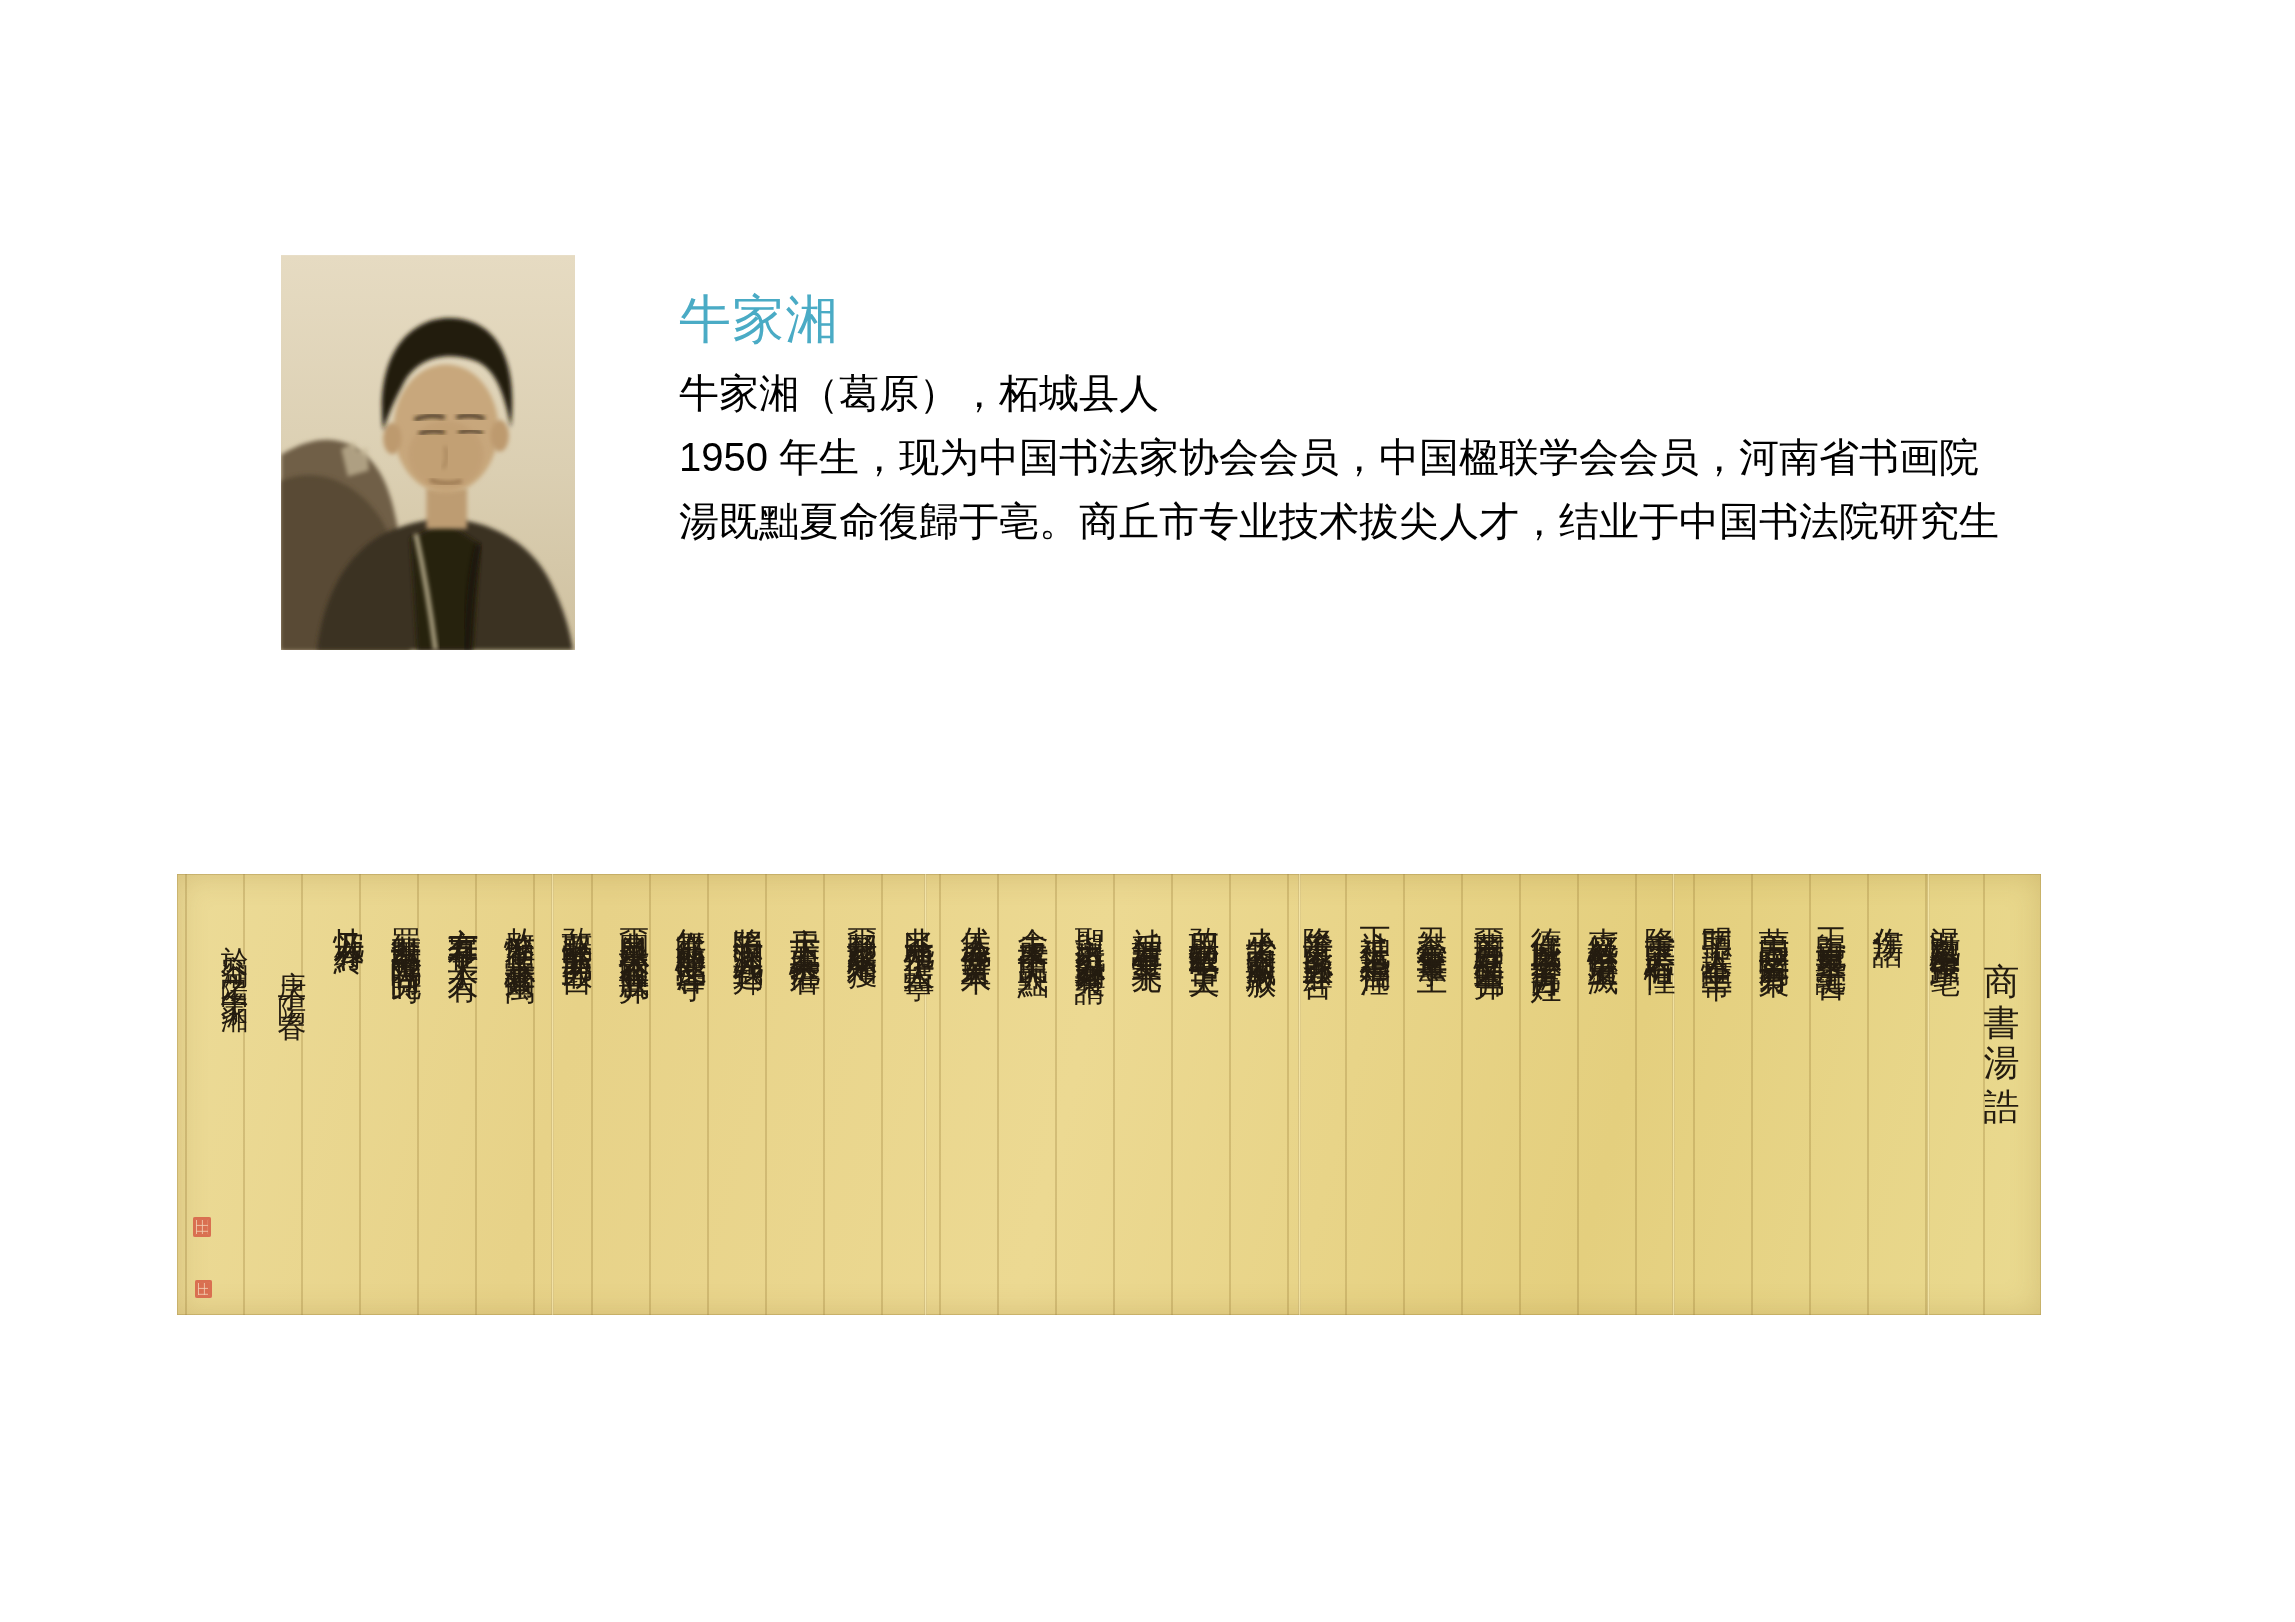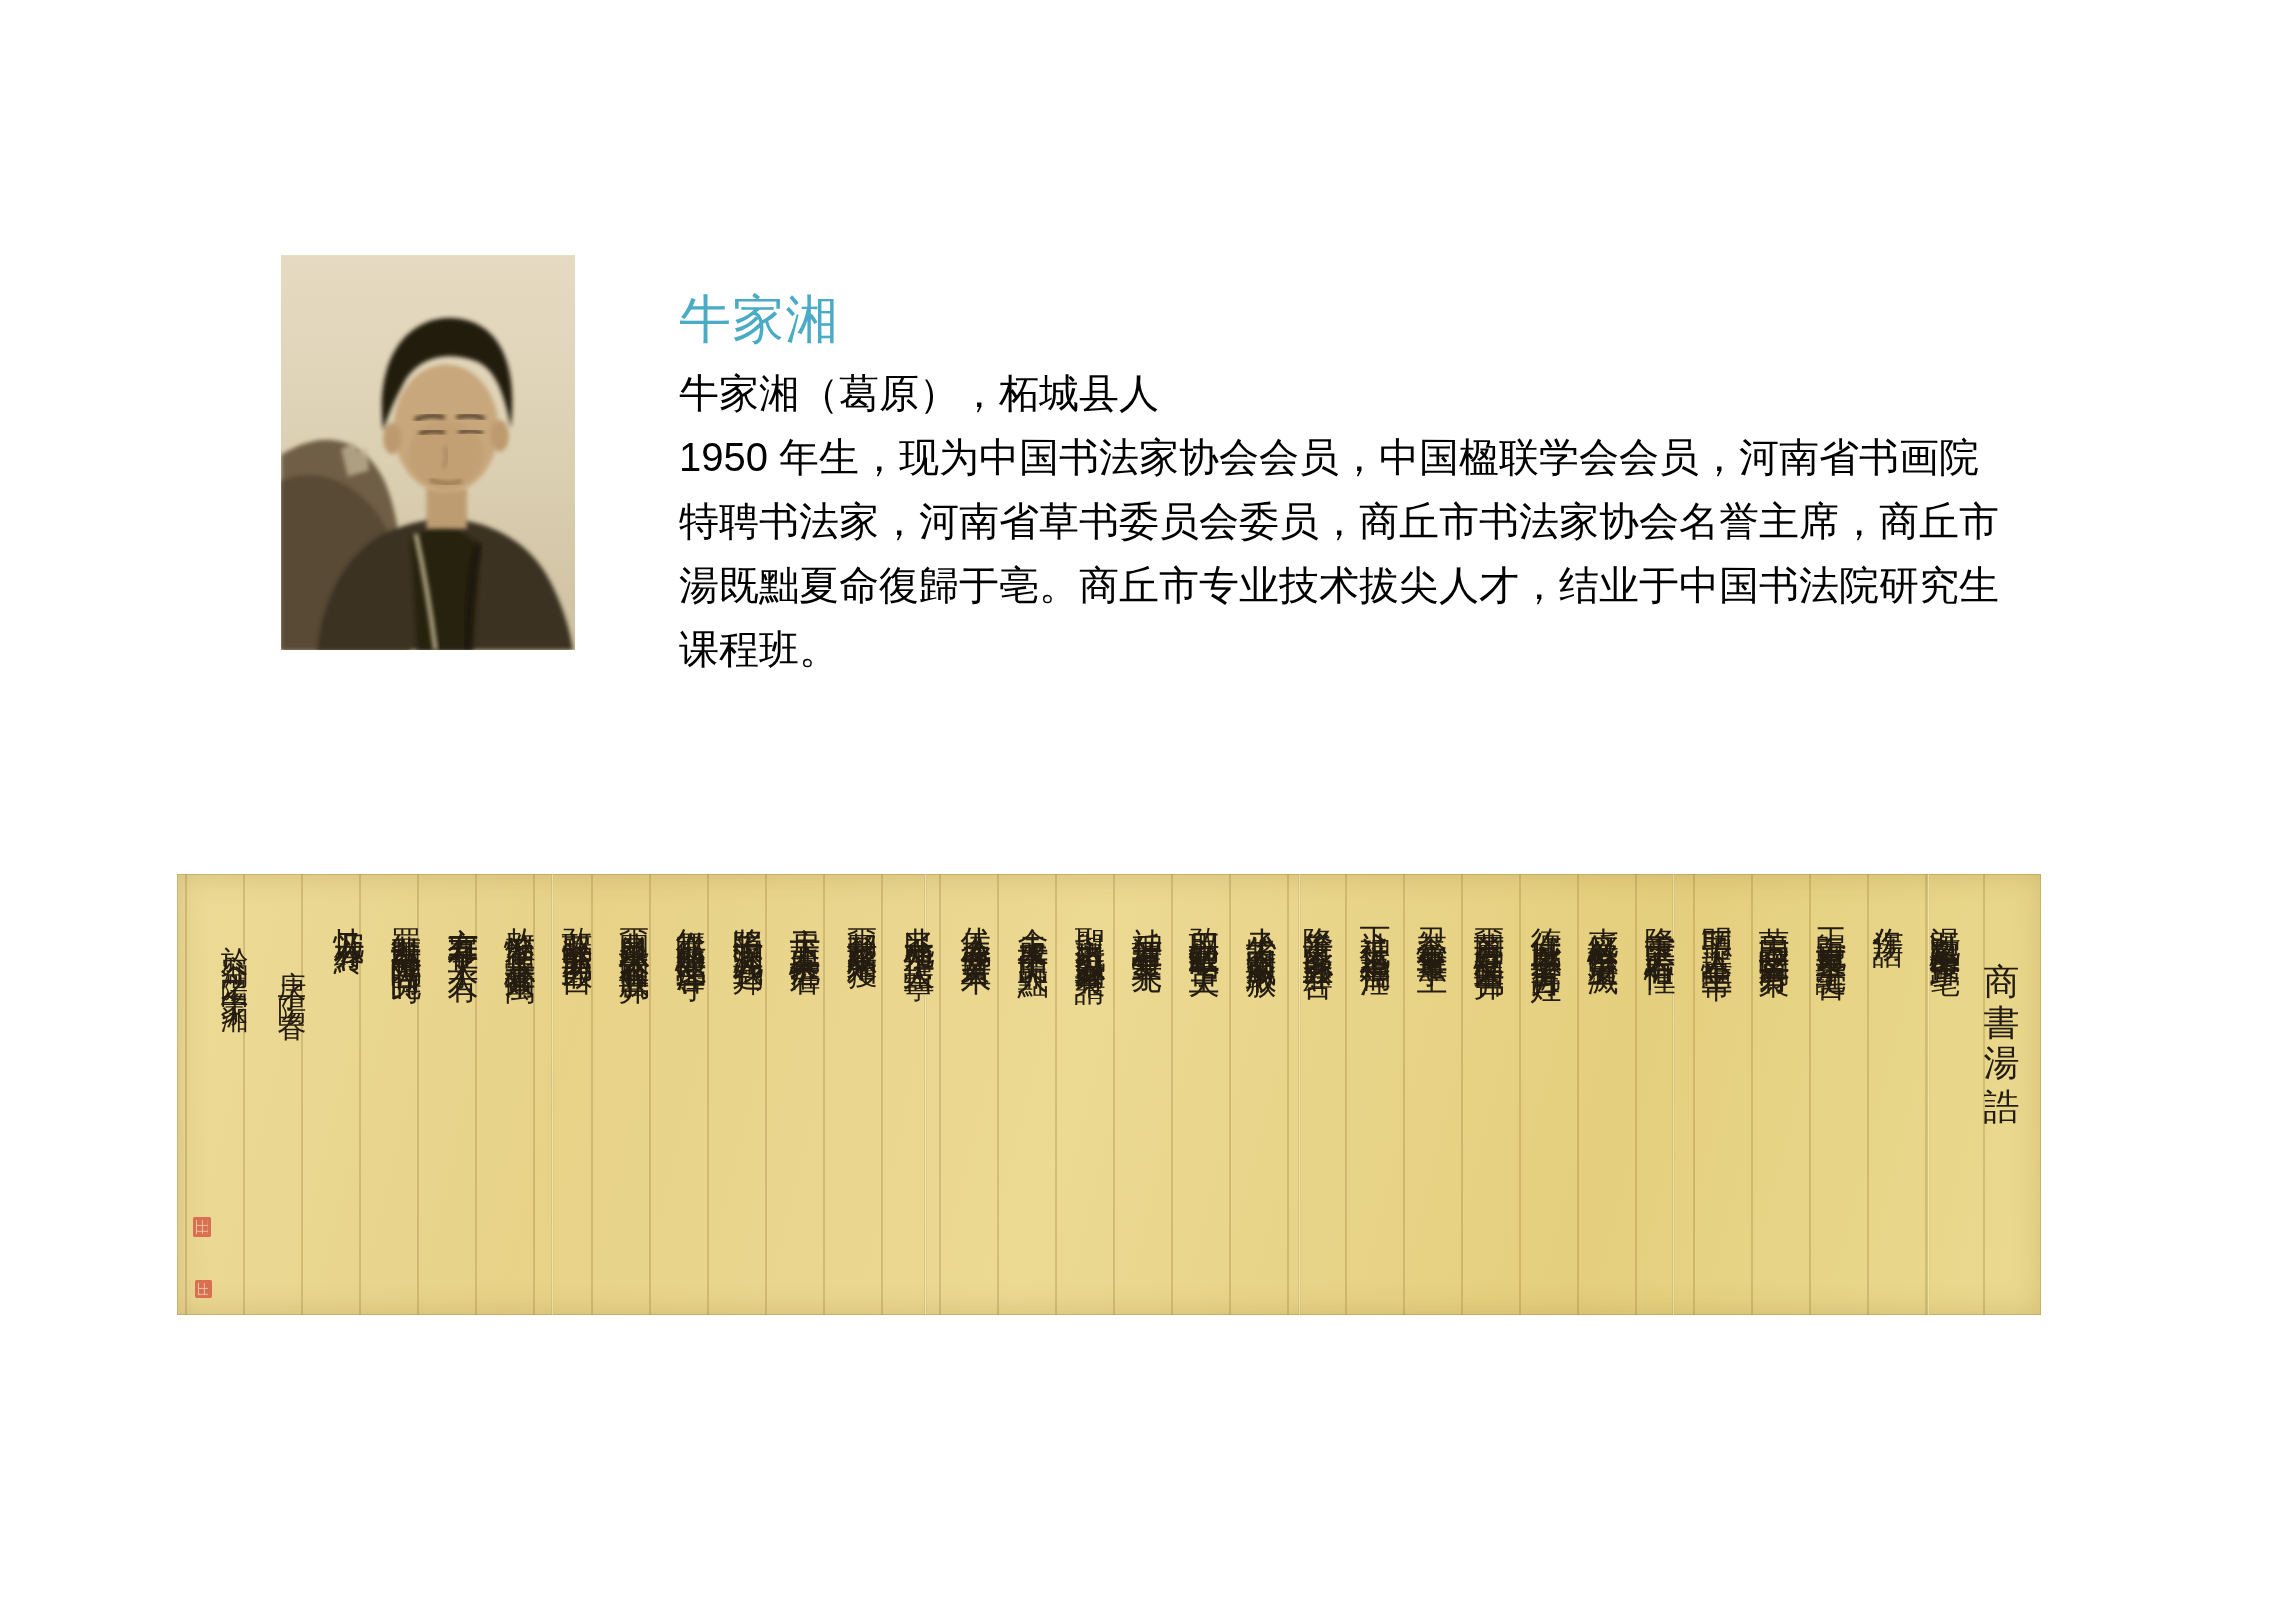--- a/index.html
+++ b/index.html
@@ -95,23 +95,21 @@
       <path d="M251,292 q5,22 -4,34" stroke="#a8865c" stroke-width="5" fill="none" filter="url(#soft)"></path>
       <path d="M227,343 q25,10 49,2" stroke="#8d6b45" stroke-width="5" fill="none" filter="url(#soft)"></path>
     </svg>
   </div>
 
   <h1 class="name" style="color: rgb(74, 171, 197);">牛家湘</h1>
 
   <div class="bio">
       <div class="bio-line">牛家湘（葛原），柘城县人</div>
       <div class="bio-line">1950 年生，现为中国书法家协会会员，中国楹联学会会员，河南省书画院</div>
-      <div class="bio-line">特聘书法家，河南省草书委员会委员，商丘市书法家协会名誉主席，商丘市</div>
       <div class="bio-line">湯既黜夏命復歸于亳。商丘市专业技术拔尖人才，结业于中国书法院研究生</div>
-      <div class="bio-line">课程班。</div>
     </div>
 
   <div class="scroll">
     <div class="column-grid"></div>
     <div class="seam" style="left:374px"></div>
     <div class="seam" style="left:747px"></div>
     <div class="seam" style="left:1121px"></div>
     <div class="seam" style="left:1495px"></div>
     <div class="seam" style="left:1750px"></div>
     <div class="scroll-text" style="color: rgb(36, 28, 16);">

